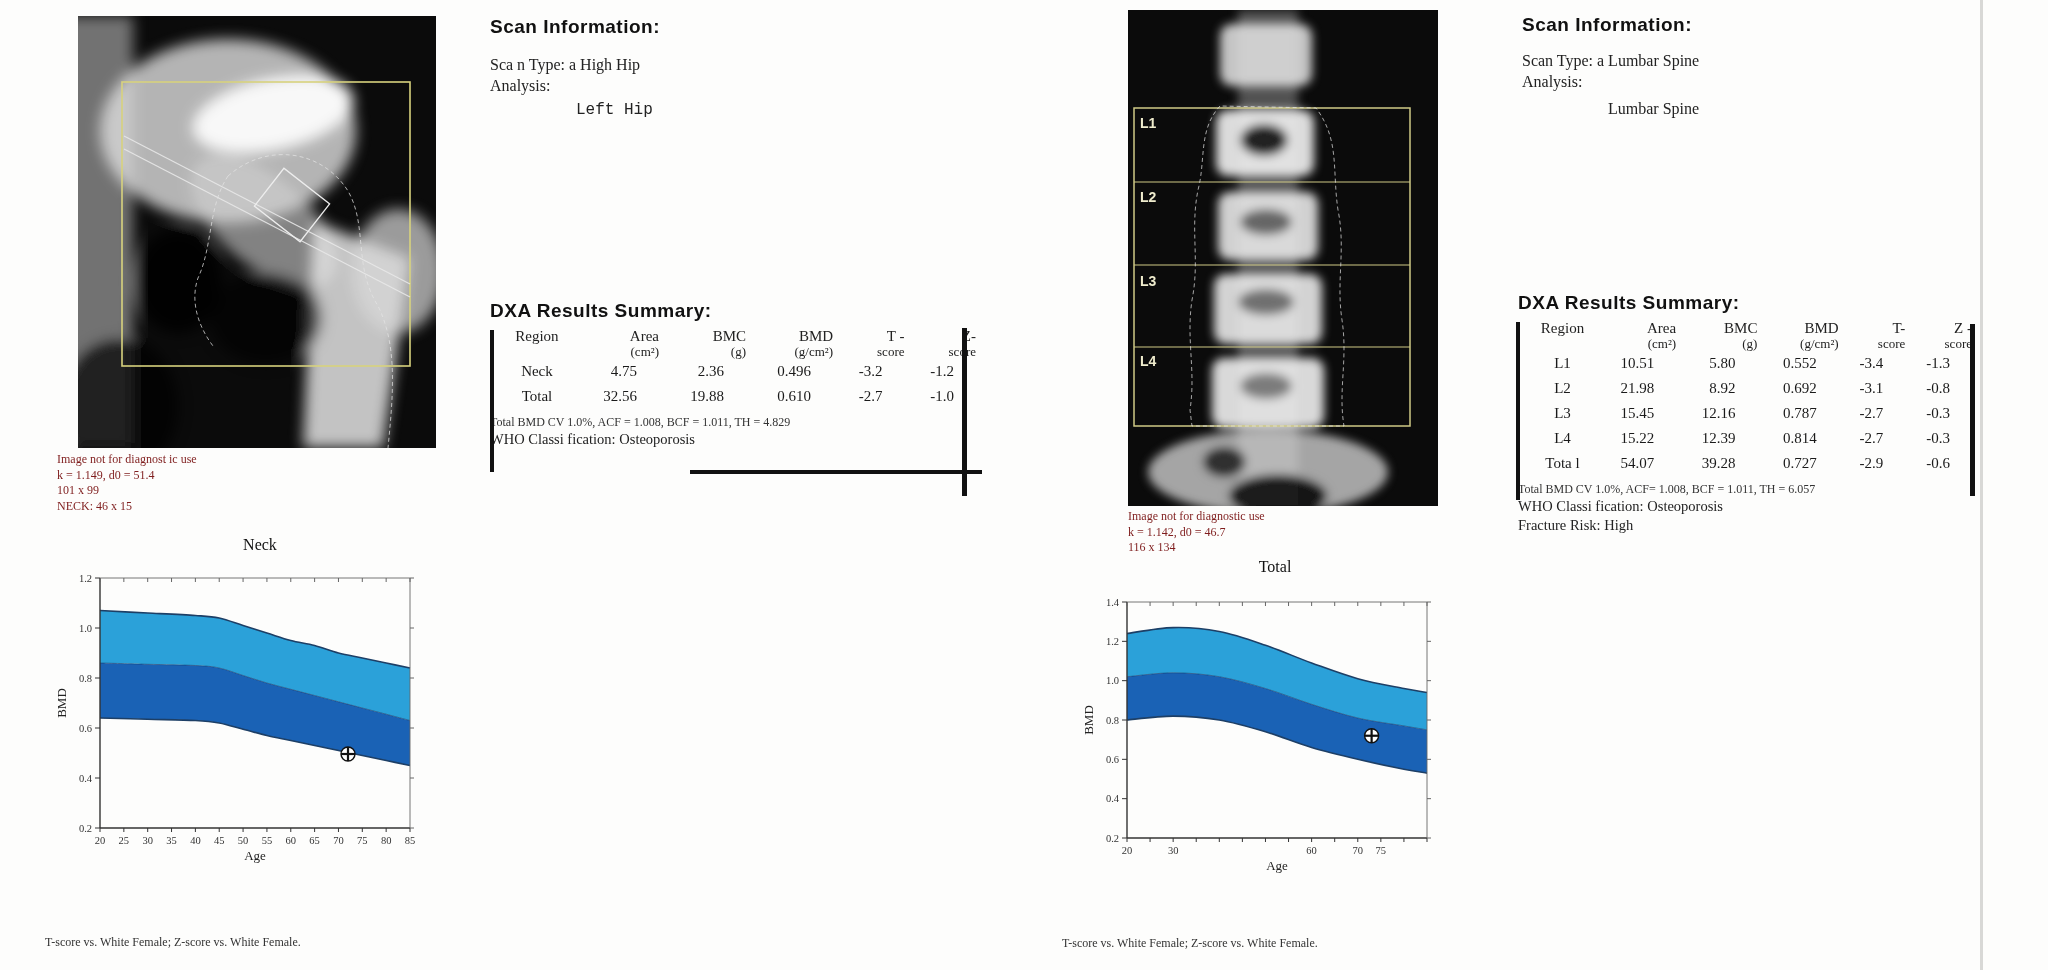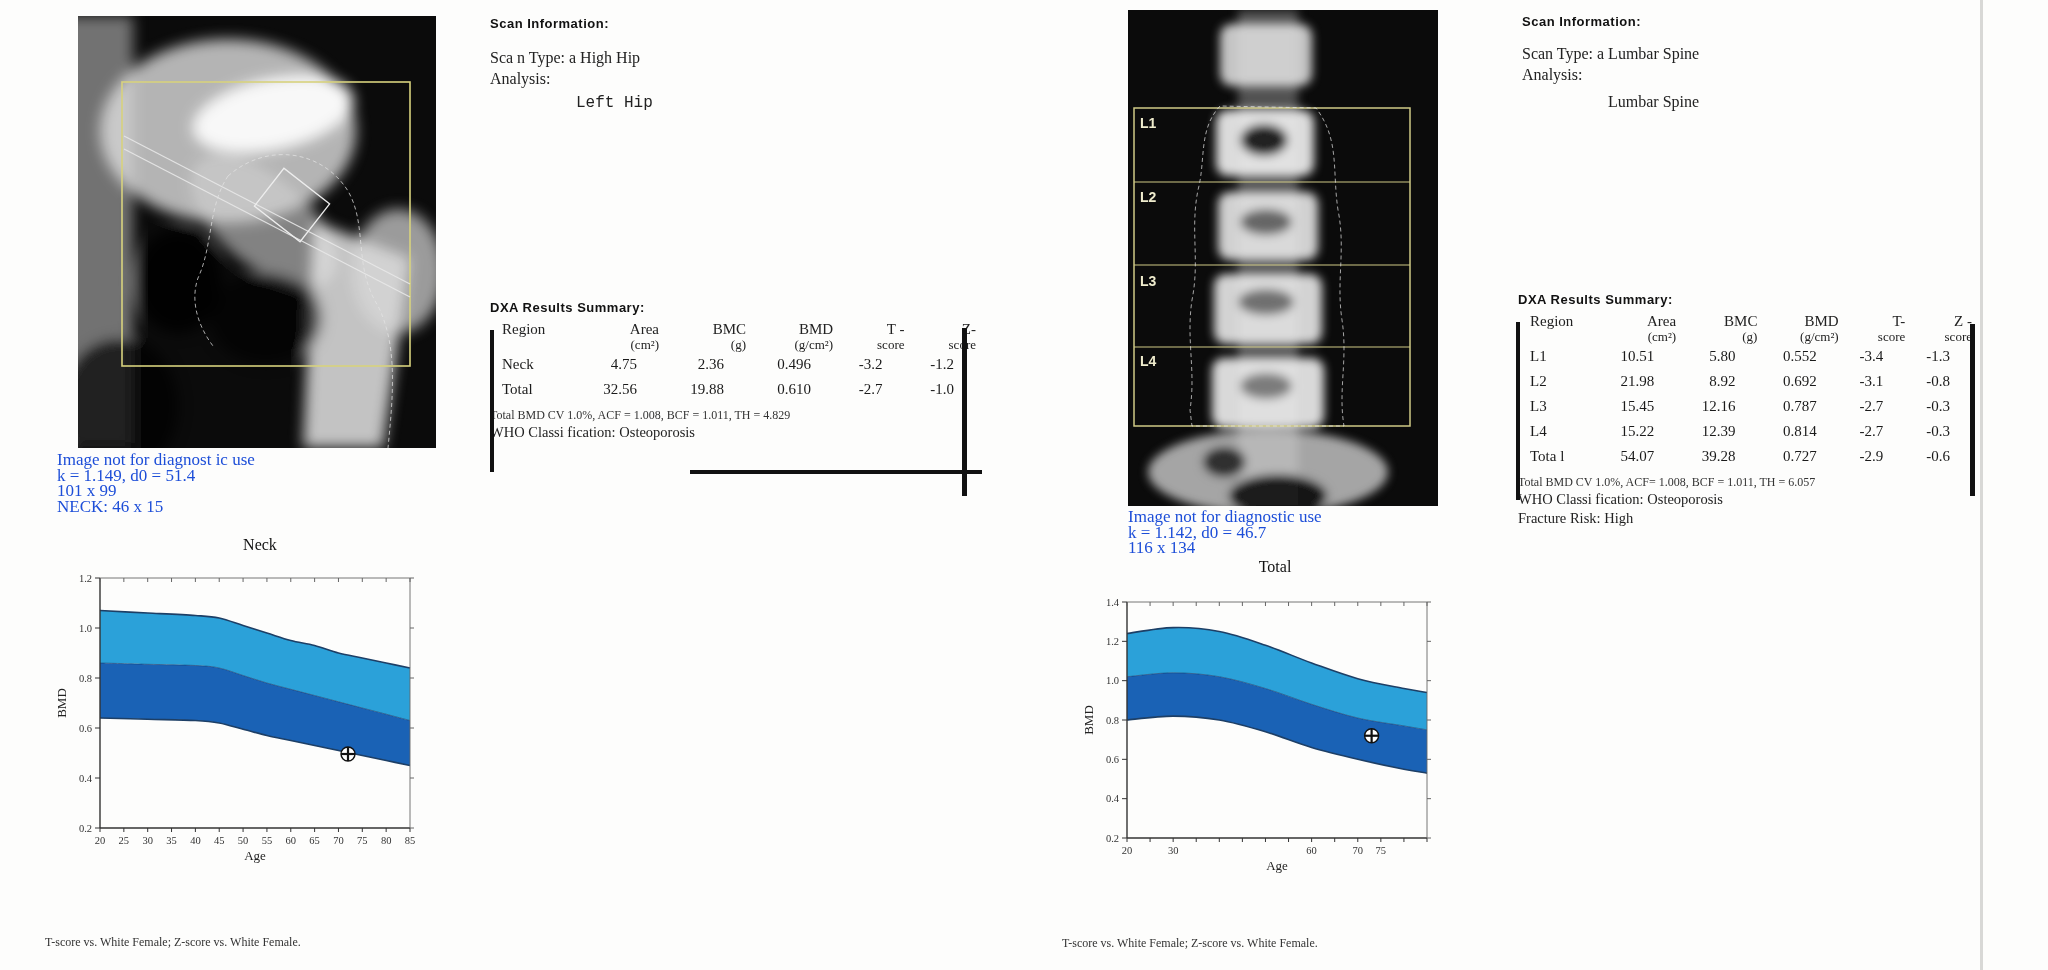--- a/index.html
+++ b/index.html
@@ -1,44 +1,44 @@
 <!DOCTYPE html>
 <html><head>
 <meta charset="utf-8">
 <style>
   html,body{margin:0;padding:0;}
   body{
     width:2048px;height:970px;position:relative;background:#fdfdfc;
     font-family:"Liberation Serif",serif;color:#1c1c1c;overflow:hidden;
   }
   .abs{position:absolute;}
-  .heading{font-family:"Liberation Sans",sans-serif;font-weight:bold;font-size:13px;letter-spacing:.5px;color:#111;}
+  .heading{font-family:"Liberation Sans",sans-serif;font-weight:bold;font-size:19px;letter-spacing:.5px;color:#111;}
   
   .xray{background:#0b0b0b;overflow:hidden;}
   .xray svg{display:block;}
   .roi-label{font-family:"Liberation Sans",sans-serif;font-weight:bold;fill:#efeccd;font-size:14px;}
   
   .scaninfo .line{font-size:16px;color:#222;line-height:21px;}
   .scaninfo .indent{margin-left:86px;}
   
   .results{width:500px;}
   .results table{border-collapse:collapse;width:478px;margin-left:8px;}
   .results th{font-weight:normal;font-size:15px;text-align:right;vertical-align:top;padding:2px 0 1px;color:#222;}
   .results th .sub{font-size:13px;line-height:13px;}
-  .results th.first, .results td.first{text-align:left;padding-left:4px;}
+  .results th.first, .results td.first{text-align:center;padding-left:4px;}
   .results td{font-size:15px;text-align:right;padding:4px 22px 4px 0;color:#1a1a1a;}
   .results td.first{padding-right:0;}
   .bar{position:absolute;background:#111;}
   .footnote1{font-size:12px;color:#333;margin-top:6px;}
   .footnote2{font-size:14.5px;color:#222;line-height:19px;}
   
   .chart-title{font-size:16px;color:#111;text-align:center;}
   svg text.tick{font-family:"Liberation Serif",serif;font-size:10.5px;fill:#333;}
   svg text.axlabel{font-family:"Liberation Serif",serif;font-size:13px;fill:#222;}
-  .caption{font-size:17px;color:#1d4ed8;line-height:15.5px;}
+  .caption{font-size:12px;color:#7f1d1d;line-height:15.5px;}
   .pagefooter{font-size:12px;color:#333;}
   .page-edge{background:#d8d8d6;}
 </style>
 </head>
 <body>
 
 <div class="abs xray" style="left:78px;top:16px;width:358px;height:432px;">
   <svg width="358" height="432" viewBox="0 0 358 432">
     <defs>
         <filter id="blur6" x="-30%" y="-30%" width="160%" height="160%">

